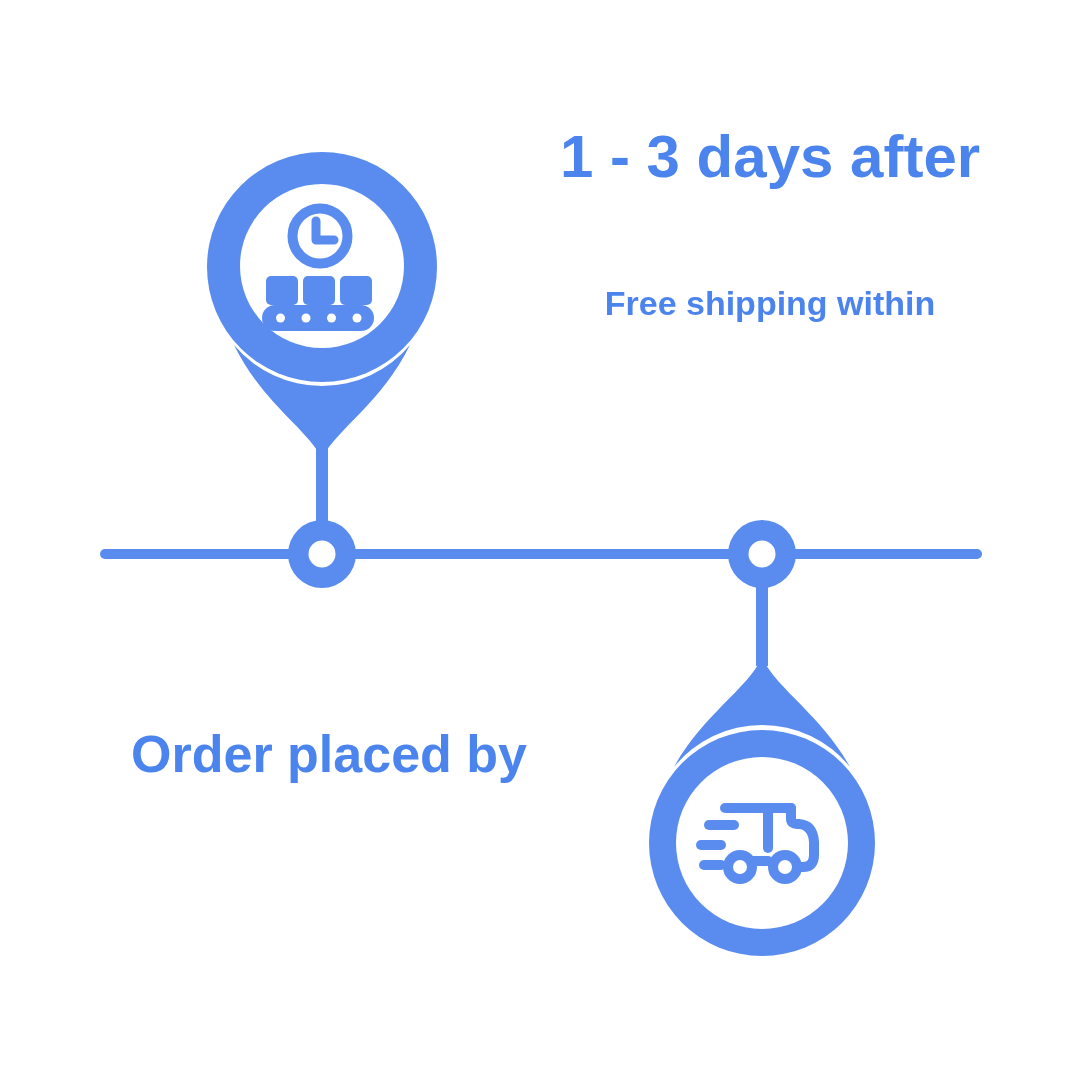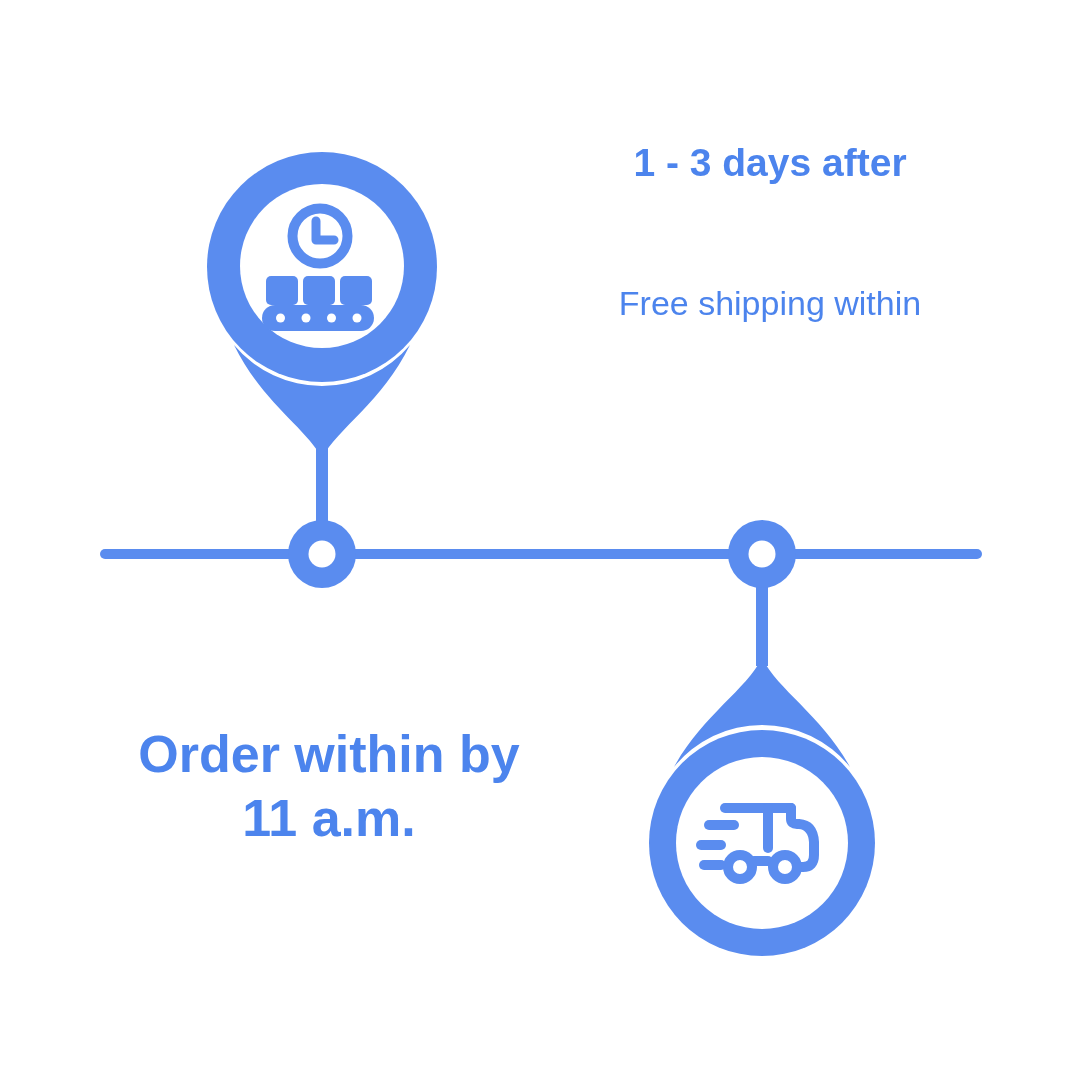--- a/index.html
+++ b/index.html
@@ -21,22 +21,22 @@
   .fb{fill:var(--c-blue);}
   .fw{fill:#ffffff;}
   .sb{stroke:var(--c-blue);fill:none;stroke-linecap:round;stroke-linejoin:round;}
   .w10{stroke-width:10px;}
   .w9{stroke-width:9px;}
   .wheel{stroke:var(--c-blue);stroke-width:10px;fill:#ffffff;}
 
   
   .txt{position:absolute;text-align:center;color:var(--c-text);}
   .heading{font-weight:700;}
-  .sub{font-weight:400;}
-  .heading-delivery{left:545px;top:132px;width:450px;font-size:39px;line-height:62px;}
+  .sub{font-weight:700;}
+  .heading-delivery{left:545px;top:126px;width:450px;font-size:60px;line-height:62px;}
   .sub-delivery{left:545px;top:282px;width:450px;font-size:34px;line-height:43px;}
   .heading-order{left:103px;top:722px;width:452px;font-size:52px;line-height:64px;}
   .sub-order{left:103px;top:870px;width:452px;font-size:33px;line-height:42px;}
 </style>
 </head>
 <body>
 
 <div class="canvas">
 
   <svg class="gfx" viewBox="0 0 1080 1080" aria-hidden="true">
@@ -93,17 +93,16 @@
   </svg>
 
   <div class="txt heading heading-delivery">
     <div>1 - 3 days after</div>
   </div>
   <div class="txt sub sub-delivery">
     <div>Free shipping within</div>
   </div>
 
   <div class="txt heading heading-order">
-    <div>Order within by</div>
-    <div>11 a.m.</div>
+    <div>Order placed by</div>
   </div>
 
 </div>
 
 </body></html>

